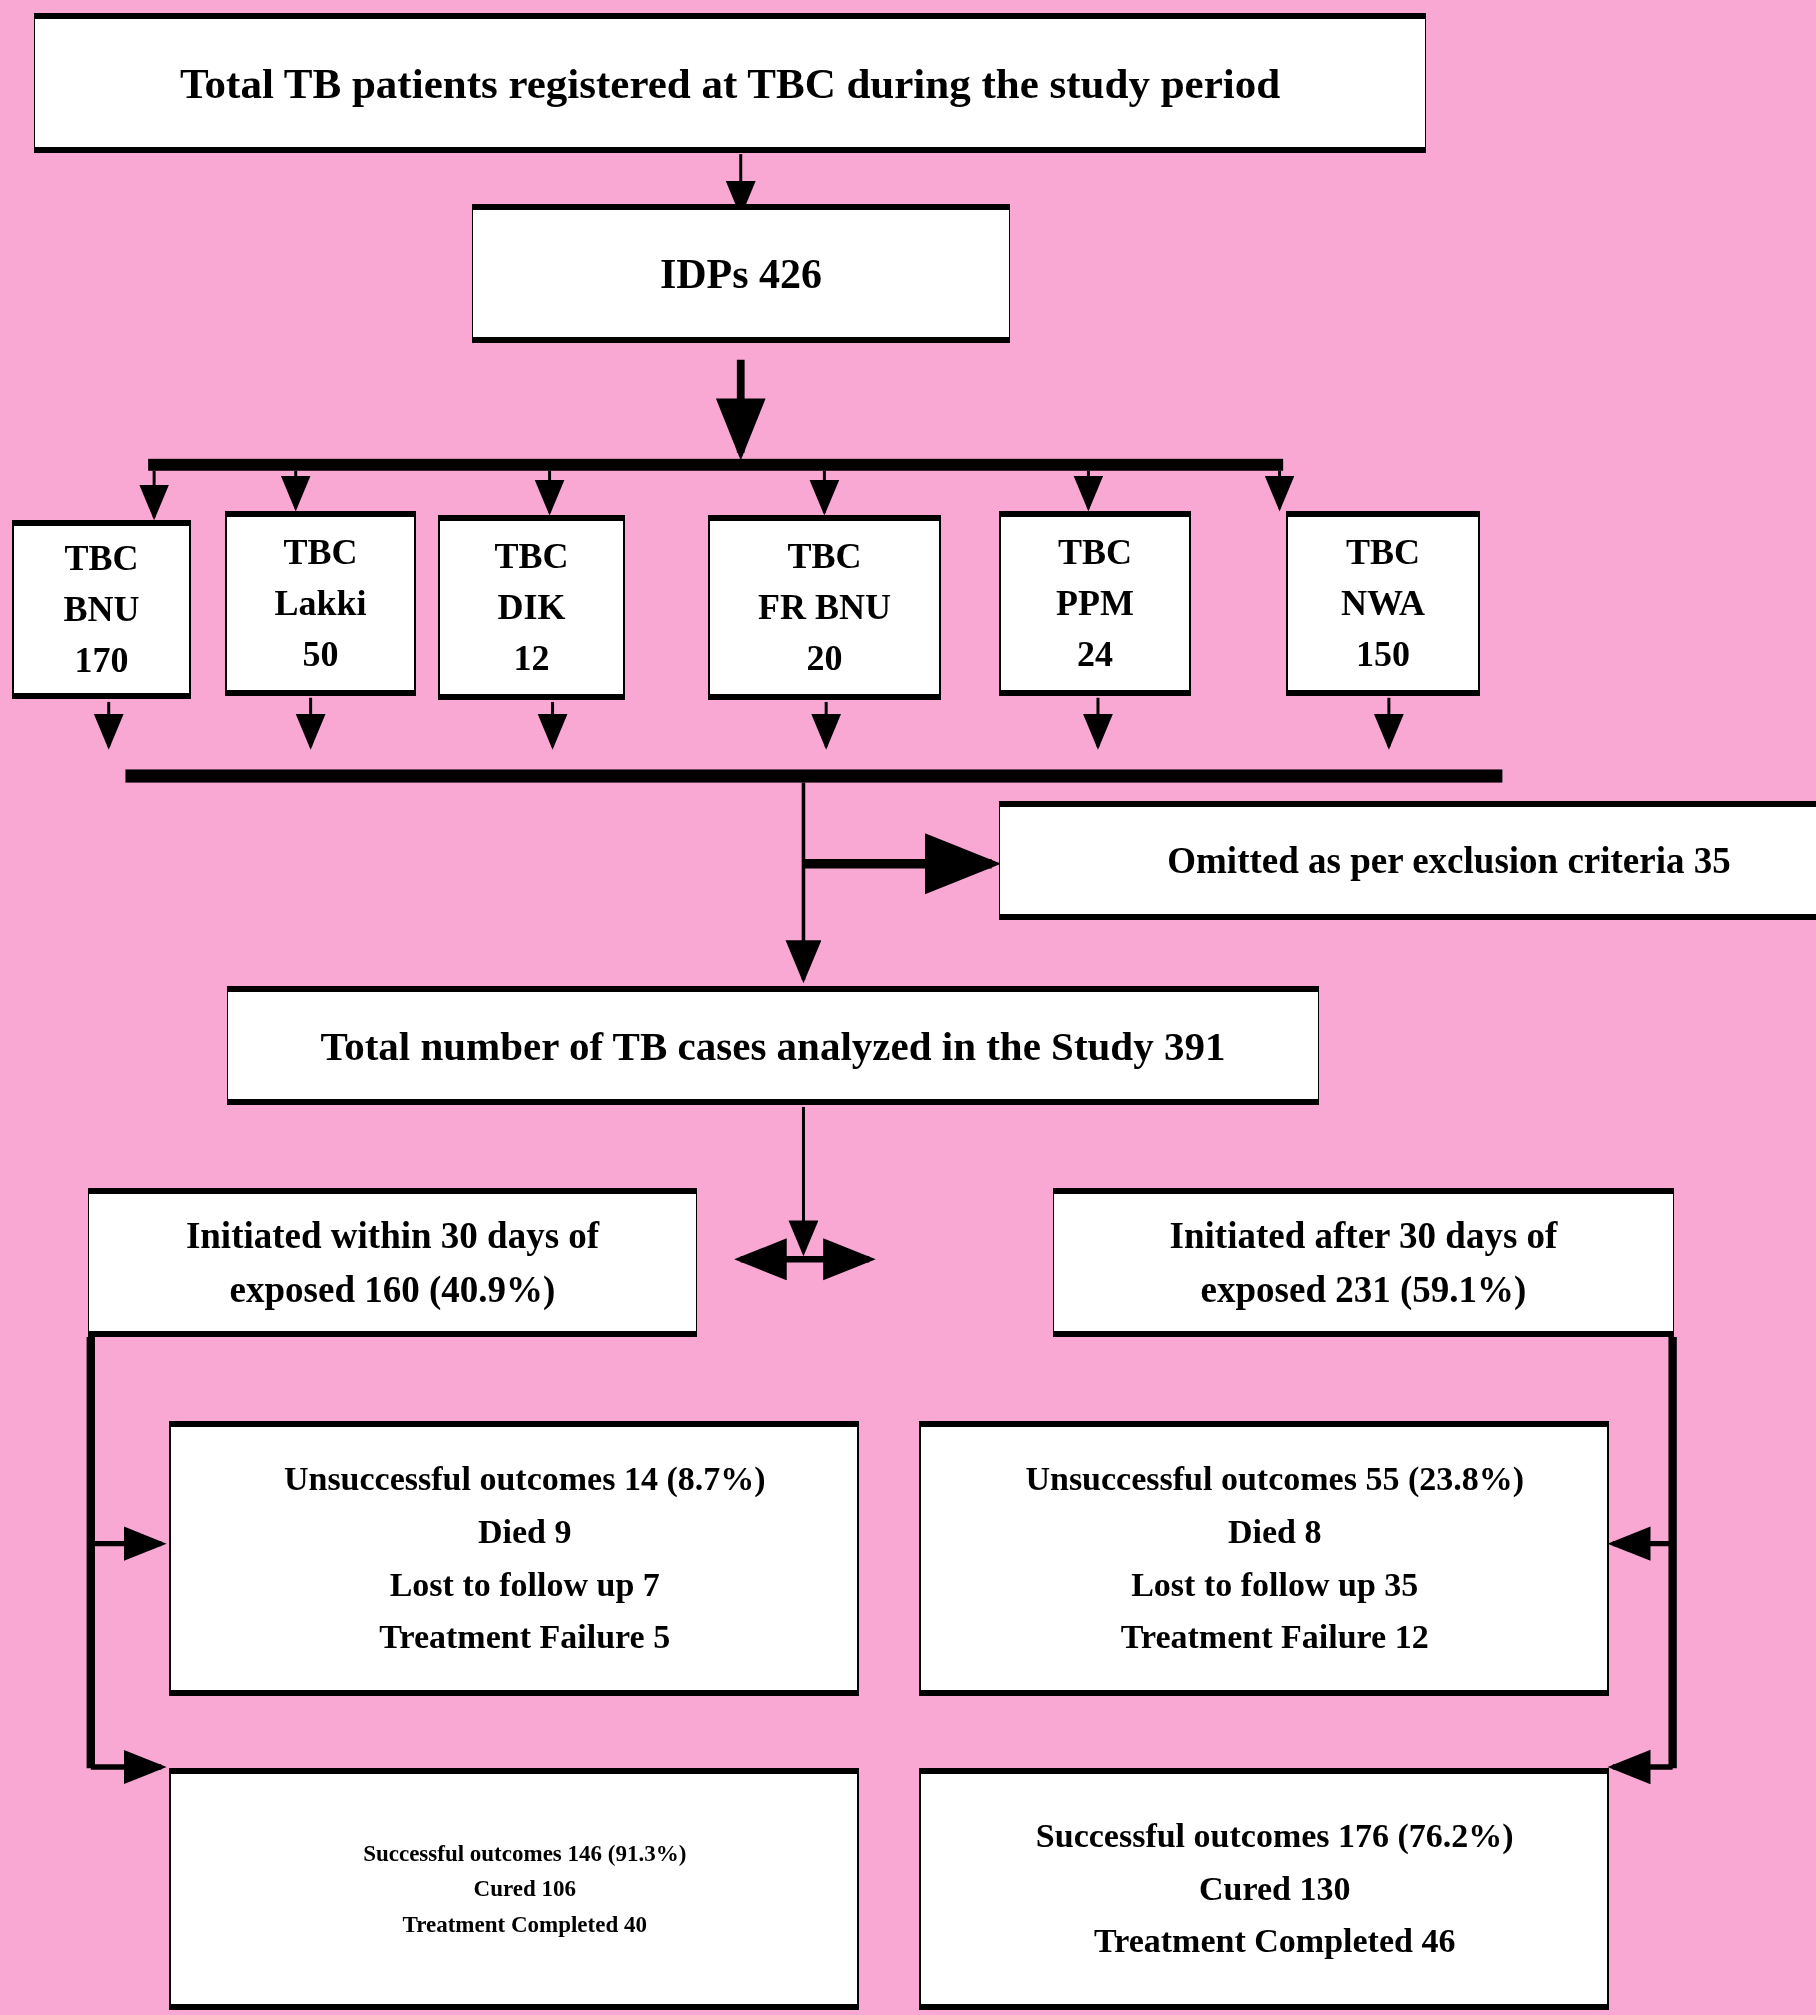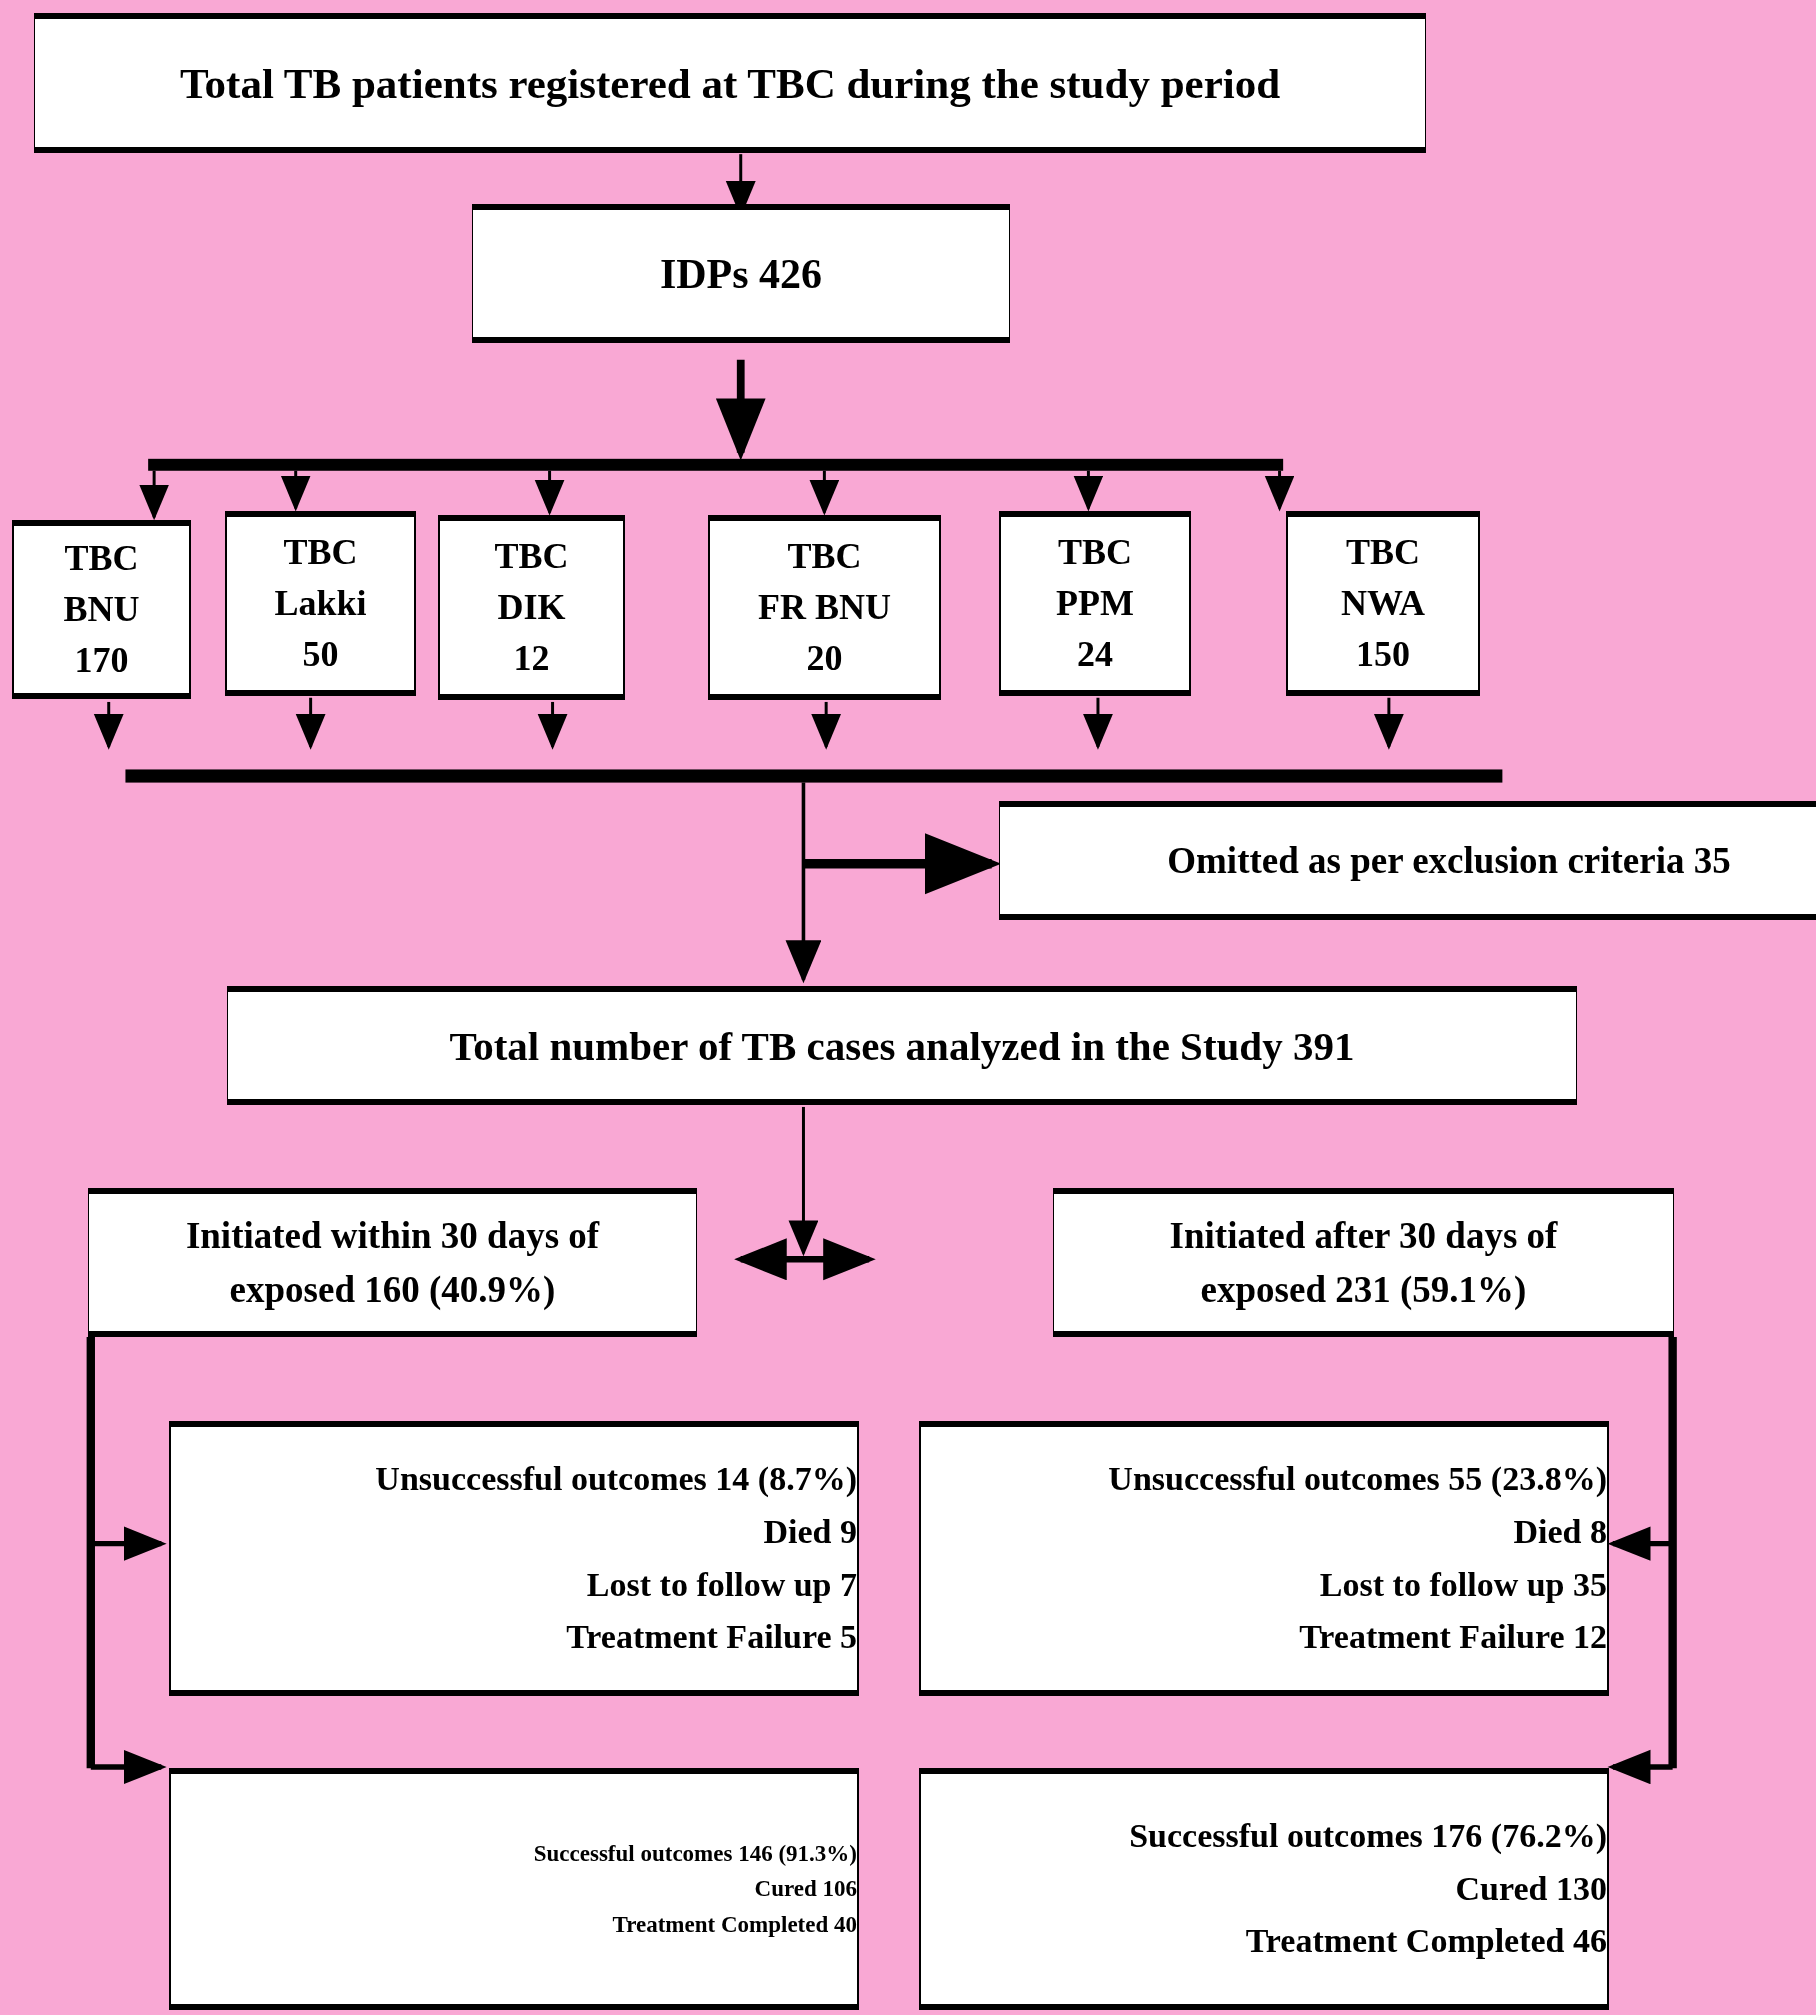--- a/index.html
+++ b/index.html
@@ -31,21 +31,21 @@
     border-top-width: 6.6px;
     border-bottom-width: 6.6px;
     display: flex;
     flex-direction: column;
     justify-content: center;
     color: #000000;
     font-weight: bold;
     z-index: 2;
   }
   .node.center   { align-items: center; text-align: center; }
-  .node.leftpad  { align-items: flex-end; text-align: left; padding-left: 21.5px; }
+  .node.leftpad  { align-items: center; text-align: left; padding-left: 21.5px; }
   .thin-sides    { border-left-width: 2.4px; border-right-width: 2.4px; }
   .line { display: block; white-space: nowrap; }
 
   
   #box-total       { left: 34px;   top: 13px;   width: 1392px; height: 140px;  font-size: 43px; }
   #box-idps        { left: 472px;  top: 204px;  width: 538px;  height: 139px;  font-size: 42px; }
 
   .tbc-box {
     font-size: 36px;
     line-height: 1.42;
@@ -53,21 +53,21 @@
     border-right-width: 2.4px;
   }
   #tbc-0 { left: 12px;   top: 520px;  width: 179px; height: 179px; }
   #tbc-1 { left: 225px;  top: 511px;  width: 191px; height: 185px; }
   #tbc-2 { left: 438px;  top: 515px;  width: 187px; height: 185px; }
   #tbc-3 { left: 708px; top: 515px;  width: 233px; height: 185px; }
   #tbc-4 { left: 999px; top: 511px;  width: 192px; height: 185px; }
   #tbc-5 { left: 1286px; top: 511px;  width: 194px; height: 185px; }
 
   #box-omitted     { left: 999px; top: 801px; width: 900px; height: 119px; font-size: 37px; }
-  #box-analyzed    { left: 227px;  top: 986px; width: 1350px; height: 119px; font-size: 41px; }
+  #box-analyzed    { left: 227px;  top: 986px; width: 1092px; height: 119px; font-size: 41px; }
 
   #box-within30    { left: 88px;  top: 1188px; width: 609px; height: 149px; font-size: 37px; line-height: 1.45; }
   #box-after30     { left: 1053px; top: 1188px; width: 621px; height: 149px; font-size: 37px; line-height: 1.45; }
 
   #box-unsucc-left  { left: 169px;  top: 1421px; width: 690px; height: 275px; font-size: 34px; line-height: 1.55; }
   #box-unsucc-right { left: 919px; top: 1421px; width: 690px; height: 275px; font-size: 34px; line-height: 1.55; }
   #box-succ-left    { left: 169px;  top: 1768px; width: 690px; height: 242px; font-size: 23px; line-height: 1.55; }
   #box-succ-right   { left: 919px; top: 1768px; width: 690px; height: 242px; font-size: 34px; line-height: 1.55; }
 </style>
 </head>

